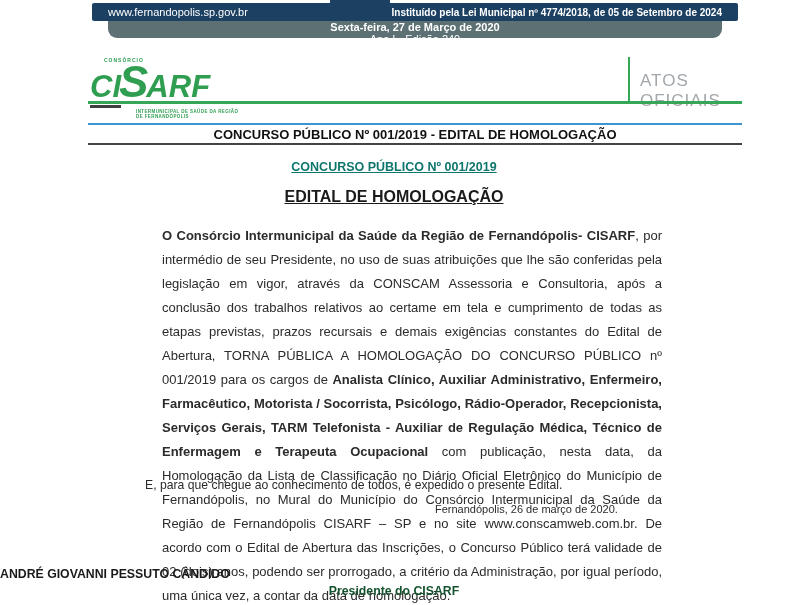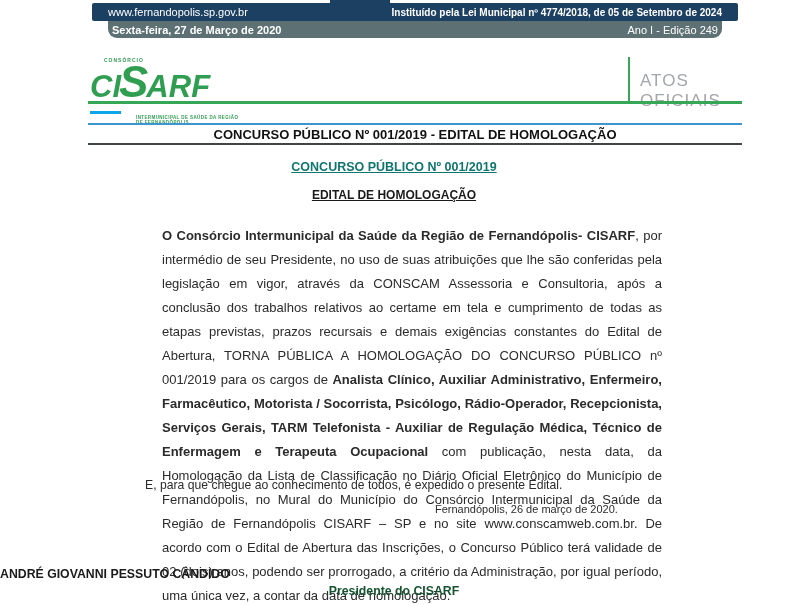--- a/index.html
+++ b/index.html
@@ -14,29 +14,29 @@
     background:#1c4062; border-radius:2px;
     display:flex; justify-content:space-between; align-items:center;
     padding:0 16px; box-sizing:border-box; color:#ffffff;
   }
   .ribbon-url { font-size:11px; }
   .ribbon-law { font-size:10px; font-weight:bold; }
   .ribbon-row2 {
     position:absolute; left:108px; top:21px; width:614px; height:17px;
     background:#5d7073; border-radius:0 0 9px 9px;
     display:flex; justify-content:space-between; align-items:center;
-    padding:0 4px; box-sizing:border-box; color:#ffffff;
+    padding:0 4px; box-sizing:border-box; color:#ffffff;flex-direction:column;
   }
   .ribbon-date { font-size:11px; font-weight:bold; }
   .ribbon-edition { font-size:11px; }
   
   .logo { position:absolute; left:90px; top:57px; width:150px; height:47px; color:#2f9e51; }
   .logo-top { font-size:5px; font-weight:bold; letter-spacing:1px; margin-left:14px; }
   .logo-main { display:flex; align-items:baseline; font-style:italic; font-weight:bold; line-height:0.85; }
-  .logo-ci  { font-size:31px; border-bottom:3px solid #0ea5e9; padding-bottom:11px; }
+  .logo-ci  { font-size:31px; border-bottom:3px solid #404040; padding-bottom:5px; }
   .logo-s   { font-size:44px; margin:0 -2px; }
   .logo-arf { font-size:31px; }
   .logo-sub { font-size:4.5px; font-weight:bold; letter-spacing:0.4px; margin-left:46px; margin-top:1px; }
   .atos-divider { position:absolute; left:628px; top:57px; width:2px; height:46px; background:#35a757; }
   .atos-label {
     position:absolute; left:640px; top:71px; width:110px;
     font-size:17px; letter-spacing:1px; color:#a2a7ab;
   }
   .green-rule { position:absolute; left:88px; top:101px; width:654px; height:3px; background:#35a757; }
   
@@ -50,21 +50,21 @@
     color:#111111; font-weight:bold; font-size:13px;
   }
   .dark-rule { position:absolute; left:88px; top:143px; width:654px; height:2px; background:#3f4447; }
   
   .h1 {
     position:absolute; left:0; top:160px; width:788px; text-align:center;
     font-size:12.5px; font-weight:bold; text-decoration:underline; color:#0f766e;
   }
   .h2 {
     position:absolute; left:0; top:188px; width:788px; text-align:center;
-    font-size:12px; font-weight:bold; text-decoration:underline; color:#1a1a1a;
+    font-size:16px; font-weight:bold; text-decoration:underline; color:#1a1a1a;
   }
   .para {
     position:absolute; left:162px; top:211px; width:500px;
     font-size:13px; line-height:24px; text-align:justify; color:#2b2b2b;
   }
   .closing {
     position:absolute; left:145px; top:466px; width:500px;
     font-size:12.2px; color:#2b2b2b;
   }
   .dateline {

